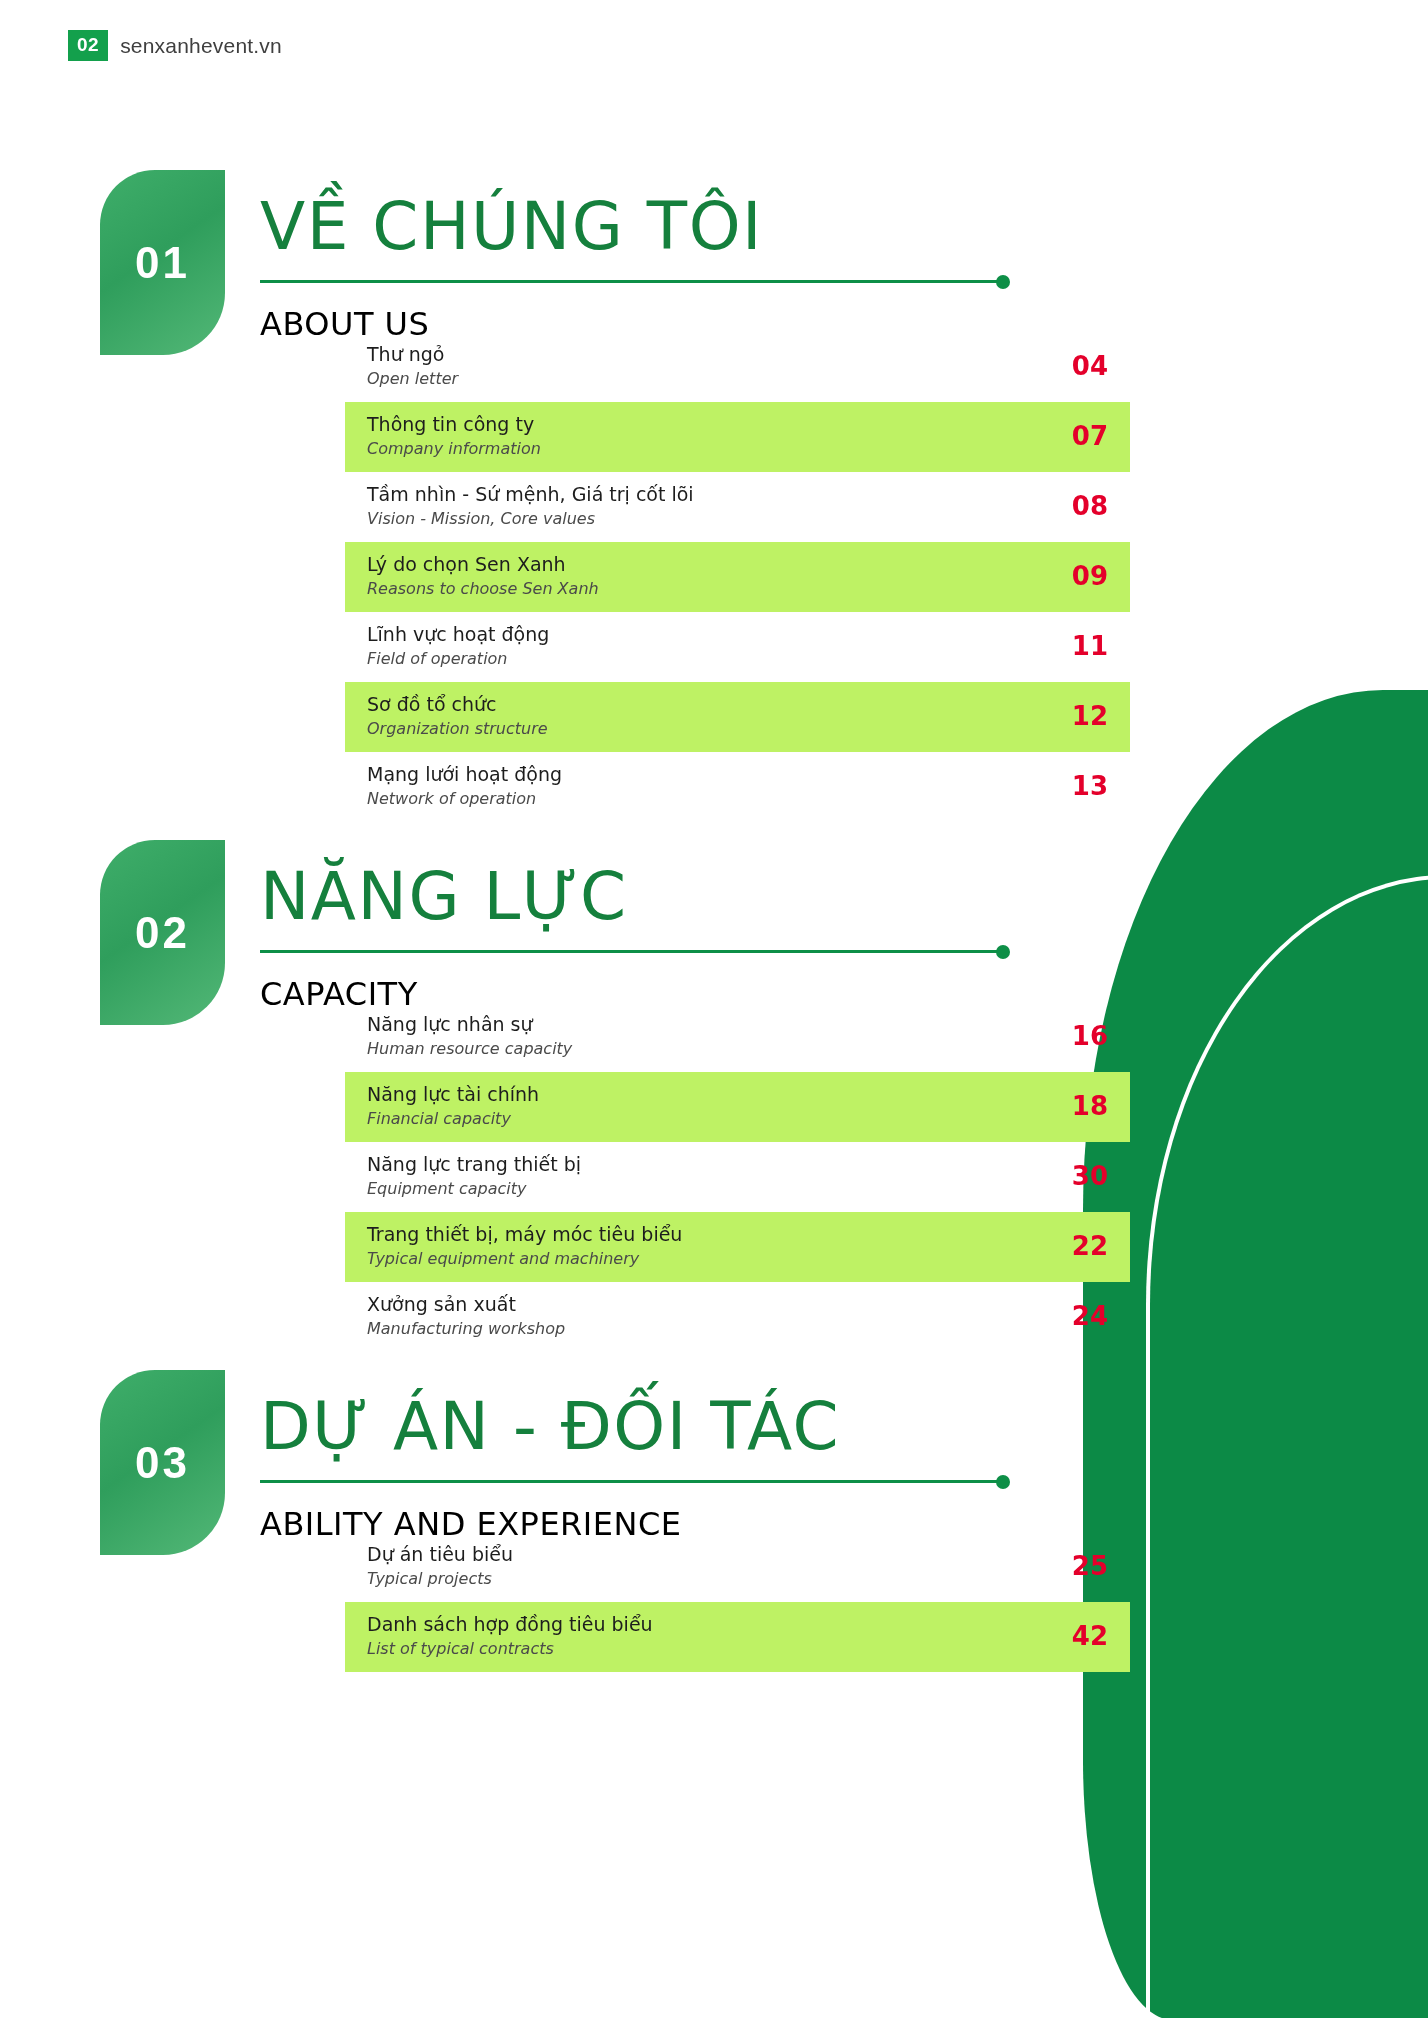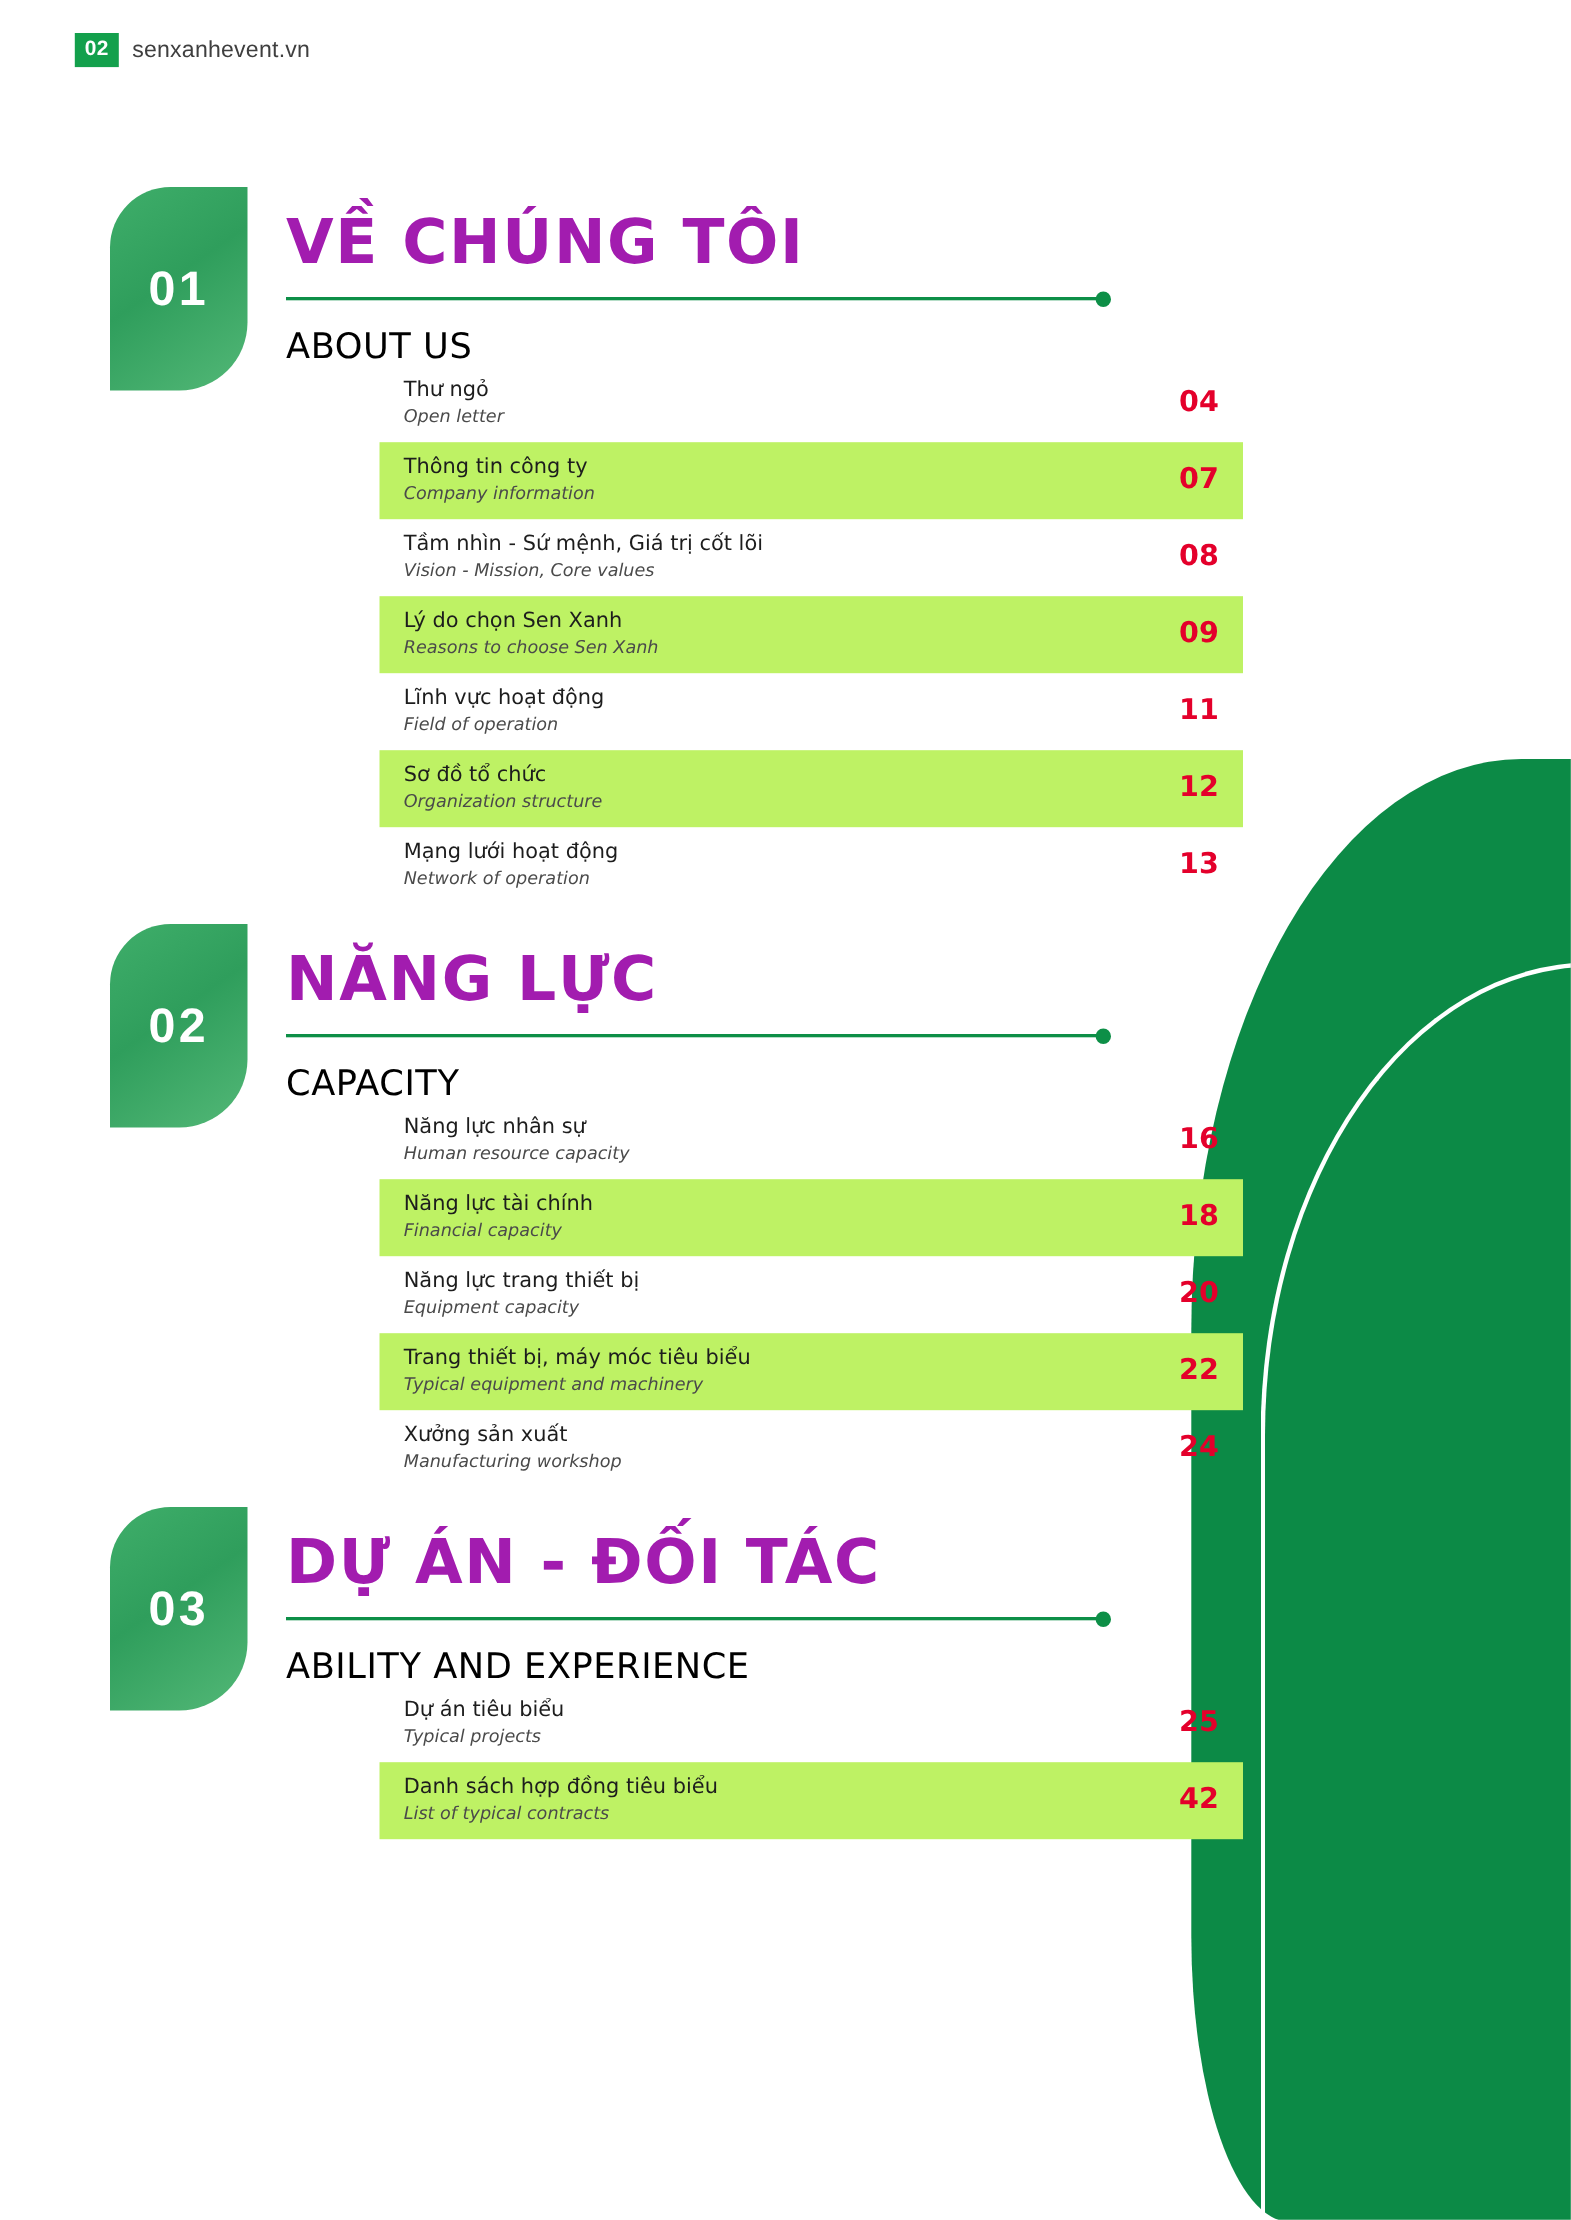--- a/index.html
+++ b/index.html
@@ -108,23 +108,23 @@
     letter-spacing: 3px;
   }
 
   .sec-titles {
     position: absolute;
     left: 160px;
     top: 22px;
     width: 850px;
   }
   .sec-title-vi {
-    color: #a21caf;
-    font-size: 56px;
-    font-weight: 700;
+    color: #15803d;
+    font-size: 66px;
+    font-weight: 400;
     letter-spacing: 1.5px;
     line-height: 1.05;
     font-family: "DejaVu Sans", sans-serif;
   }
   .sec-rule {
     position: relative;
     margin-top: 14px;
     width: 750px;
     height: 14px;
   }
@@ -301,21 +301,21 @@
             <div class="vi">Năng lực tài chính</div>
             <div class="en">Financial capacity</div>
           </div>
           <div class="row-page">18</div>
         </div>
         <div class="row">
           <div class="row-text">
             <div class="vi">Năng lực trang thiết bị</div>
             <div class="en">Equipment capacity</div>
           </div>
-          <div class="row-page">20</div>
+          <div class="row-page">30</div>
         </div>
         <div class="row alt">
           <div class="row-text">
             <div class="vi">Trang thiết bị, máy móc tiêu biểu</div>
             <div class="en">Typical equipment and machinery</div>
           </div>
           <div class="row-page">22</div>
         </div>
         <div class="row">
           <div class="row-text">

